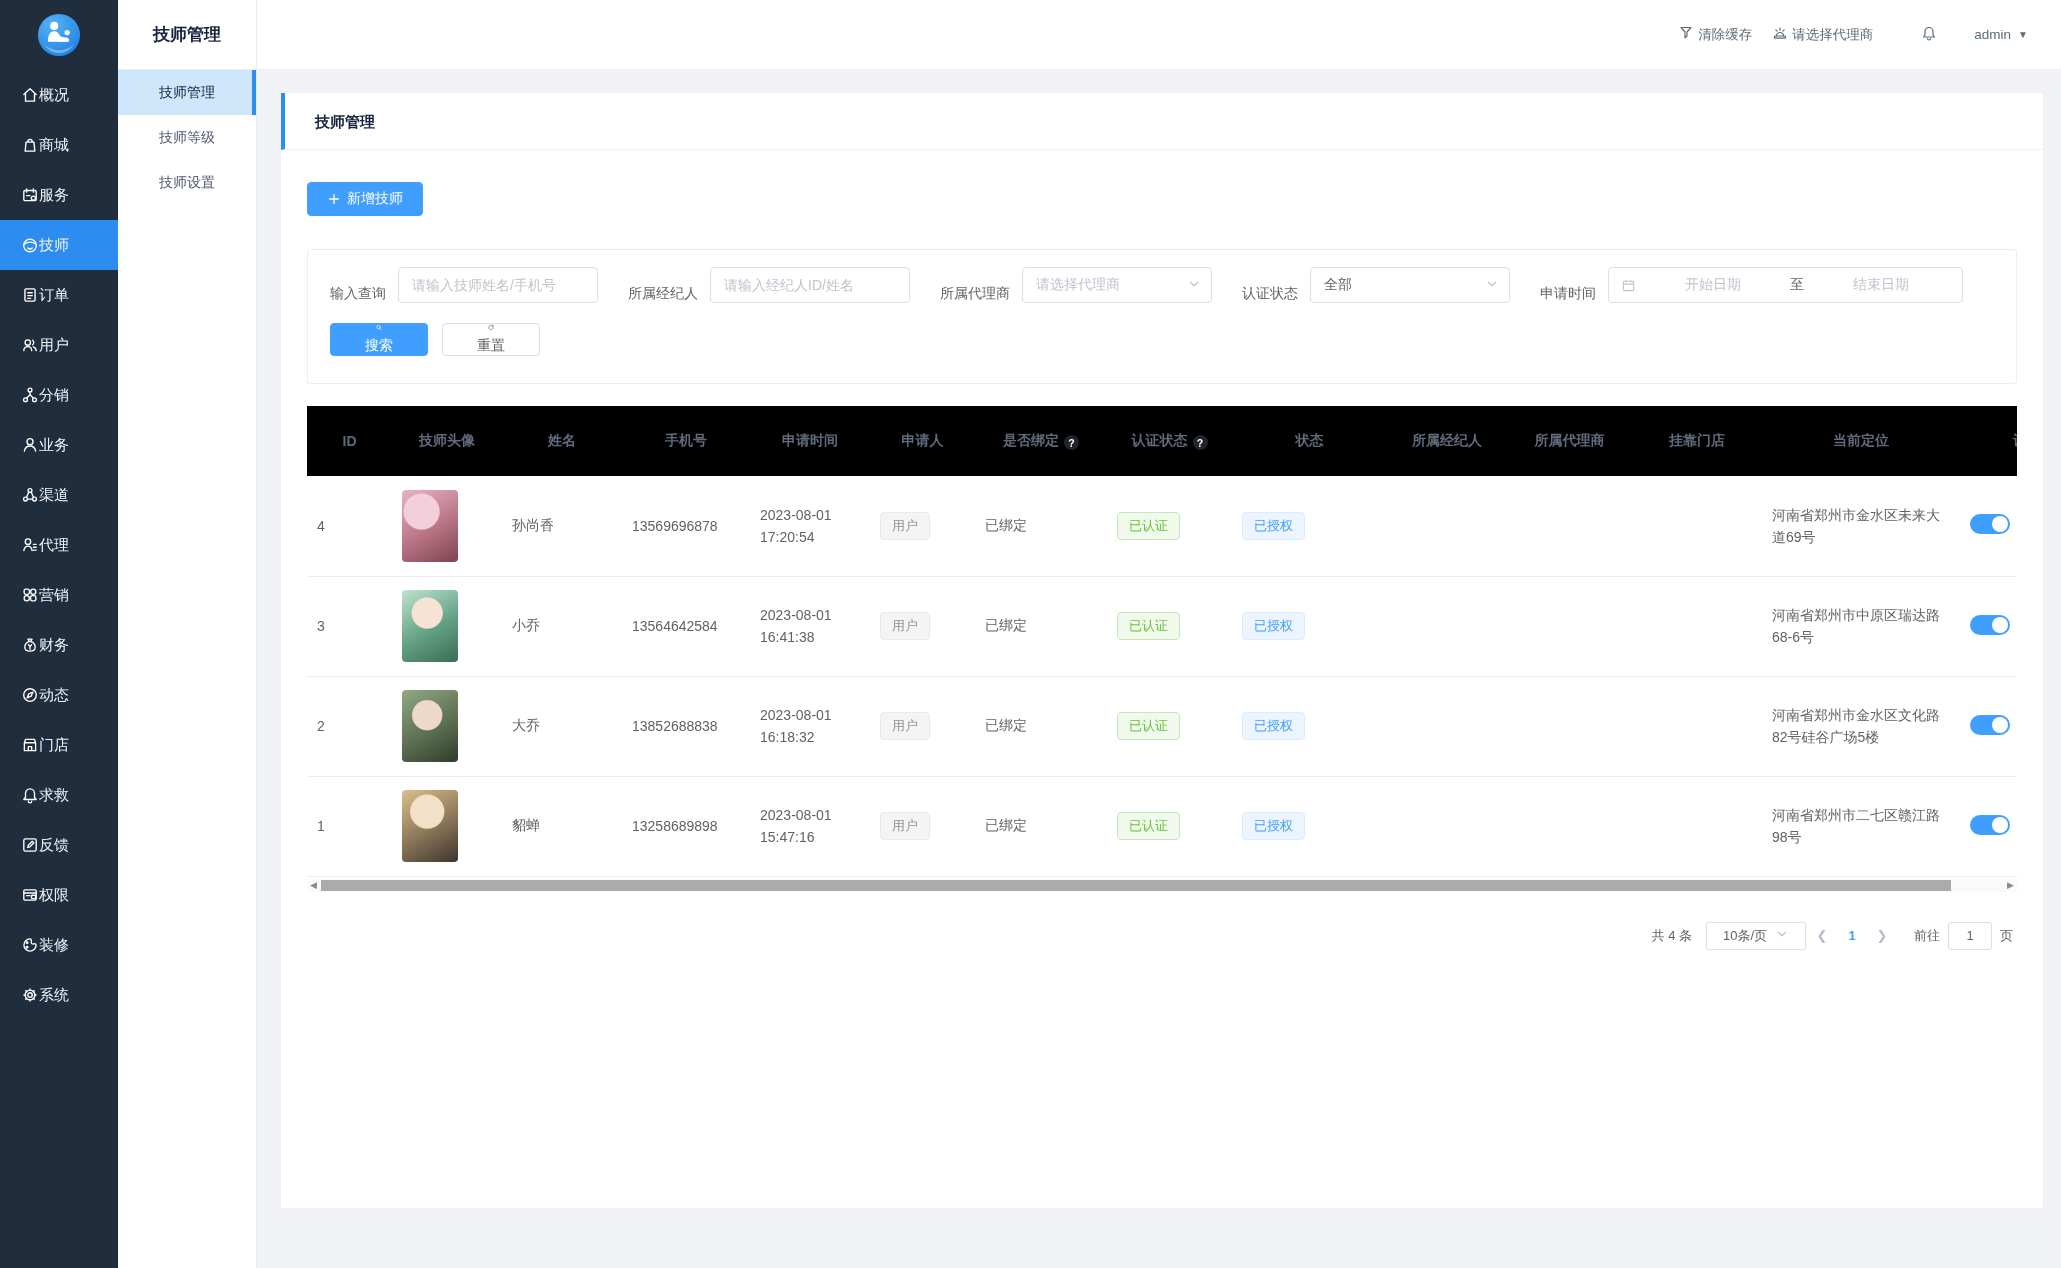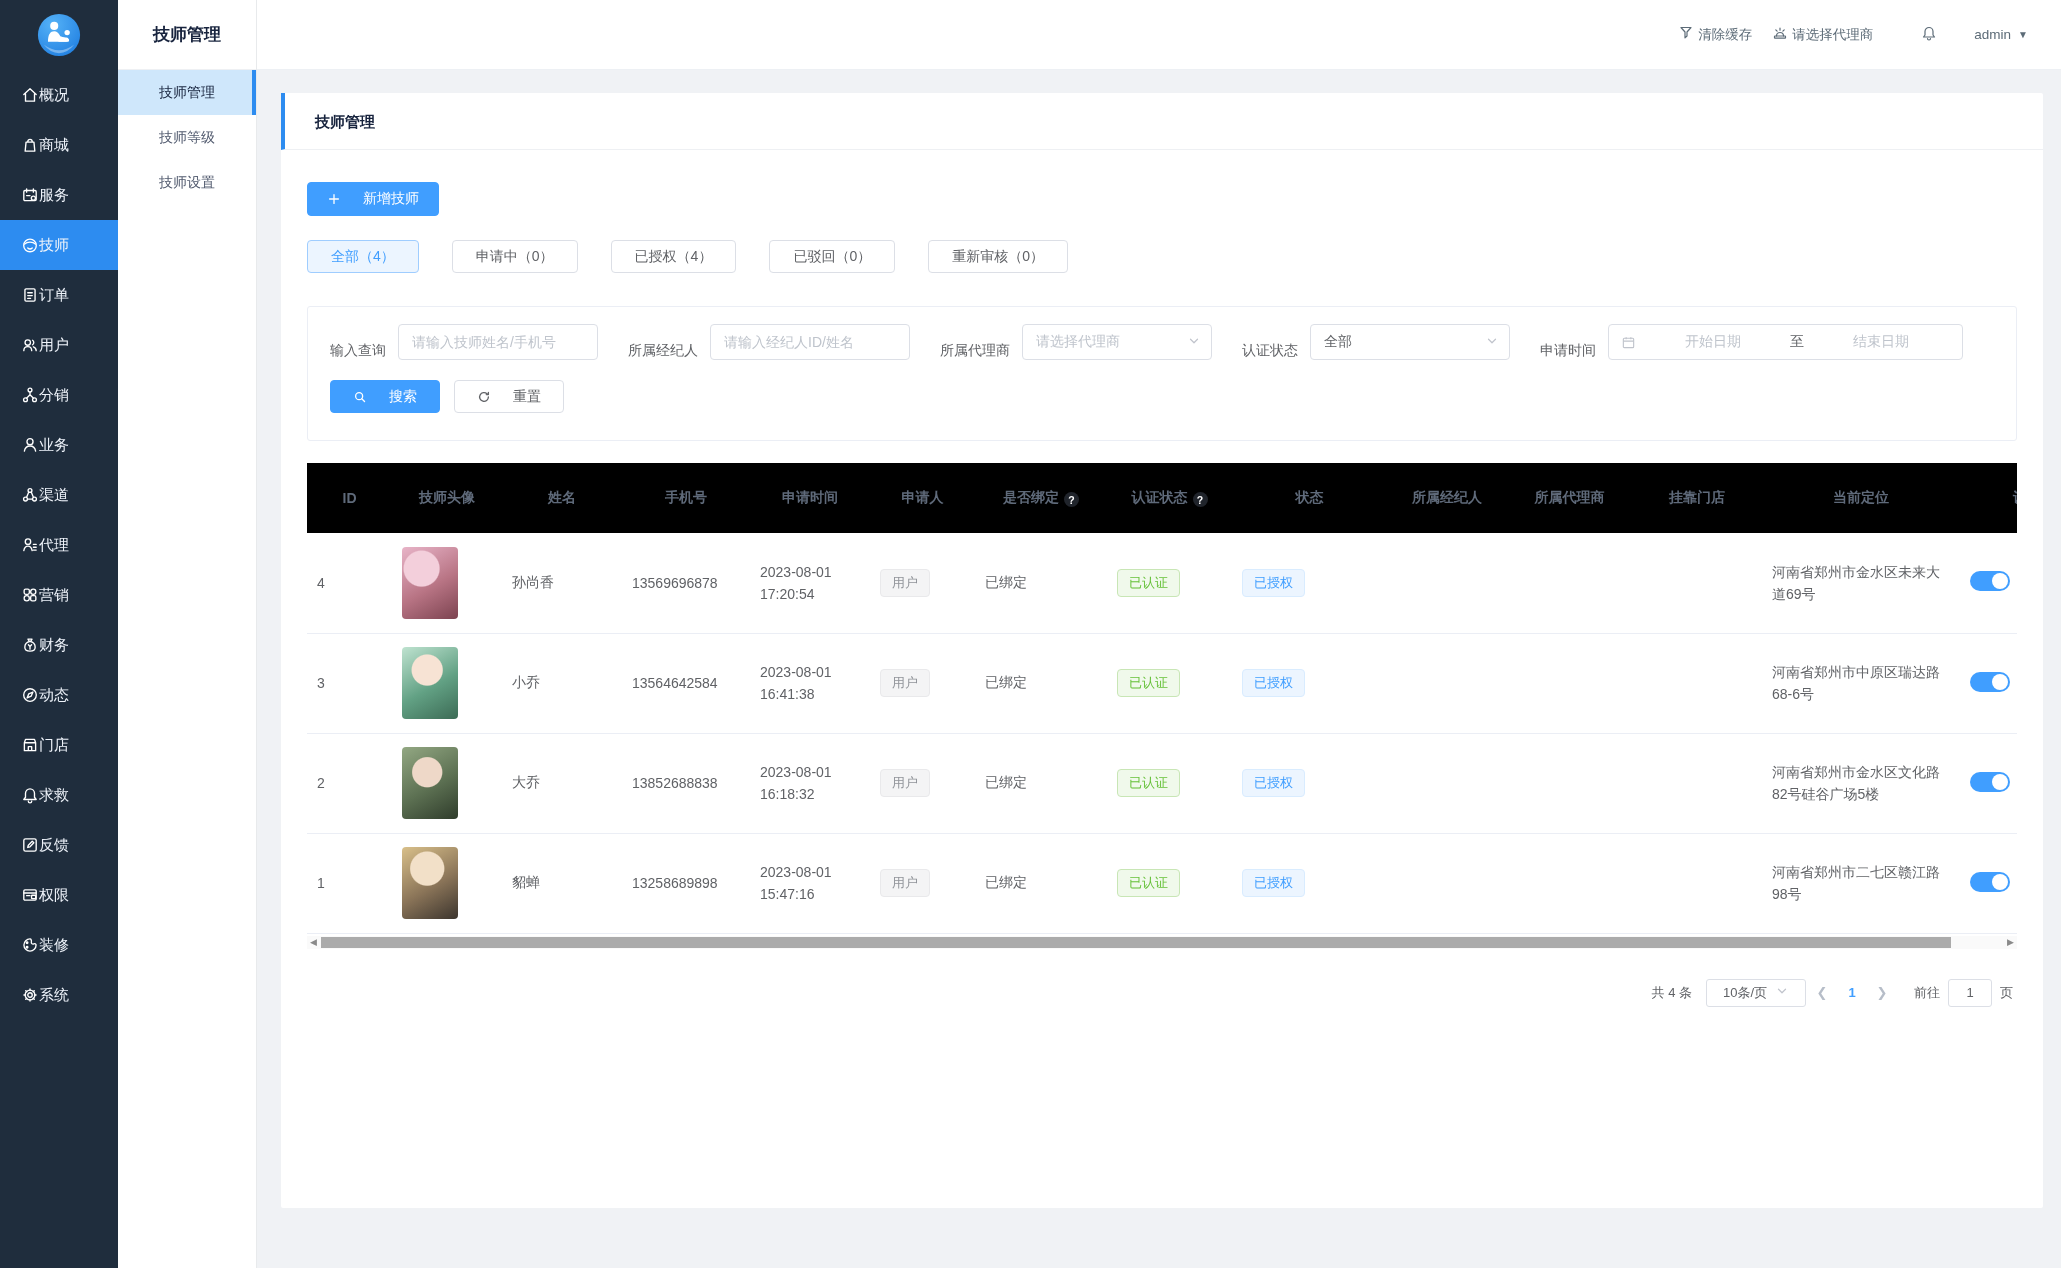--- a/index.html
+++ b/index.html
@@ -36,21 +36,21 @@
                  stroke-linecap:round; stroke-linejoin:round; }
   .caret { font-size:10px; color:#5c6b77; margin-left:3px; }
 
   .content { flex:1; padding:23px 18px 0 24px; }
   .card { background:#fff; min-height:1115px; border-radius:2px; }
   .card-header { height:57px; line-height:57px; border-left:4px solid #2d8cf0;
                  border-bottom:1px solid #eef0f3; padding-left:30px; font-size:15px;
                  font-weight:600; color:#17233d; }
   .card-body { padding:32px 26px 0 26px; position:relative; }
 
-  .btn { display:inline-flex; align-items:center; justify-content:center; gap:22px;
+  .btn { display:inline-flex; align-items:center; justify-content:center; gap:6px;
          height:34px; padding:0 19px; font-size:14px; border-radius:4px; cursor:pointer;
          border:1px solid #dcdfe6; background:#fff; color:#606266; }
   .btn-primary { background:#409eff; border-color:#409eff; color:#fff; }
   .btn svg { width:14px; height:14px; stroke:currentColor; fill:none; stroke-width:1.5;
              stroke-linecap:round; stroke-linejoin:round; }
 
   .tabs { margin-top:24px; display:flex; gap:33px; }
   .tab { height:33px; padding:0 23px; display:inline-flex; align-items:center;
          border:1px solid #dcdfe6; border-radius:4px; background:#fff; font-size:14px;
          color:#606266; cursor:pointer; }
@@ -69,21 +69,21 @@
          font-size:14px; cursor:pointer; }
   .sel .ph { color:#bfc4cc; } .sel .val { color:#606266; }
   .chev svg { width:14px; height:14px; stroke:#c0c4cc; fill:none; stroke-width:1.4;
               stroke-linecap:round; stroke-linejoin:round; }
   .daterange { width:355px; height:36px; border:1px solid #dcdfe6; border-radius:4px;
                background:#fff; display:flex; align-items:center; padding:0 12px; gap:8px; cursor:pointer; }
   .daterange svg { width:15px; height:15px; stroke:#c0c4cc; fill:none; stroke-width:1.2; }
   .d-ph { flex:1; text-align:center; font-size:14px; color:#bfc4cc; }
   .d-sep { font-size:14px; color:#606266; }
   .filter-btns { margin-top:20px; display:flex; gap:14px; }
-  .btn-sm { height:33px; padding:0 22px; font-size:14px; }
+  .btn-sm { height:33px; padding:0 34px; font-size:14px;flex-direction:column; }
 
   
   .table-clip { margin-top:22px; width:1710px; overflow:hidden; }
   table { border-collapse:collapse; table-layout:fixed; width:1803px; }
   col.c1{width:85px} col.c2{width:110px} col.c3{width:120px} col.c4{width:128px}
   col.c5{width:120px} col.c6{width:105px} col.c7{width:132px} col.c8{width:125px}
   col.c9{width:155px} col.c10{width:120px} col.c11{width:125px} col.c12{width:130px}
   col.c13{width:198px} col.c14{width:150px}
   thead th { background:#000000; height:70px; font-size:14px; font-weight:600; color:#5f6a7a;
              text-align:center; padding:0 10px; white-space:nowrap; }
@@ -377,27 +377,20 @@
         <div class="card-header">技师管理</div>
         <div class="card-body">
 
           <button class="btn btn-primary">
             <svg viewBox="0 0 16 16">
                 <path d="M8 3v10M3 8h10"></path>
               </svg>
             <span>新增技师</span>
           </button>
 
-          <div class="tabs">
-            <div class="tab active">全部（4）</div>
-            <div class="tab">申请中（0）</div>
-            <div class="tab">已授权（4）</div>
-            <div class="tab">已驳回（0）</div>
-            <div class="tab">重新审核（0）</div>
-          </div>
 
           <div class="filter-panel">
             <div class="filter-row">
               <span class="f-label">输入查询</span>
               <div class="f-group">
                 <input class="inp" style="width: 200px;" placeholder="请输入技师姓名/手机号">
               </div>
               <span class="f-label">所属经纪人</span>
               <div class="f-group">
                 <input class="inp" style="width: 200px;" placeholder="请输入经纪人ID/姓名">

